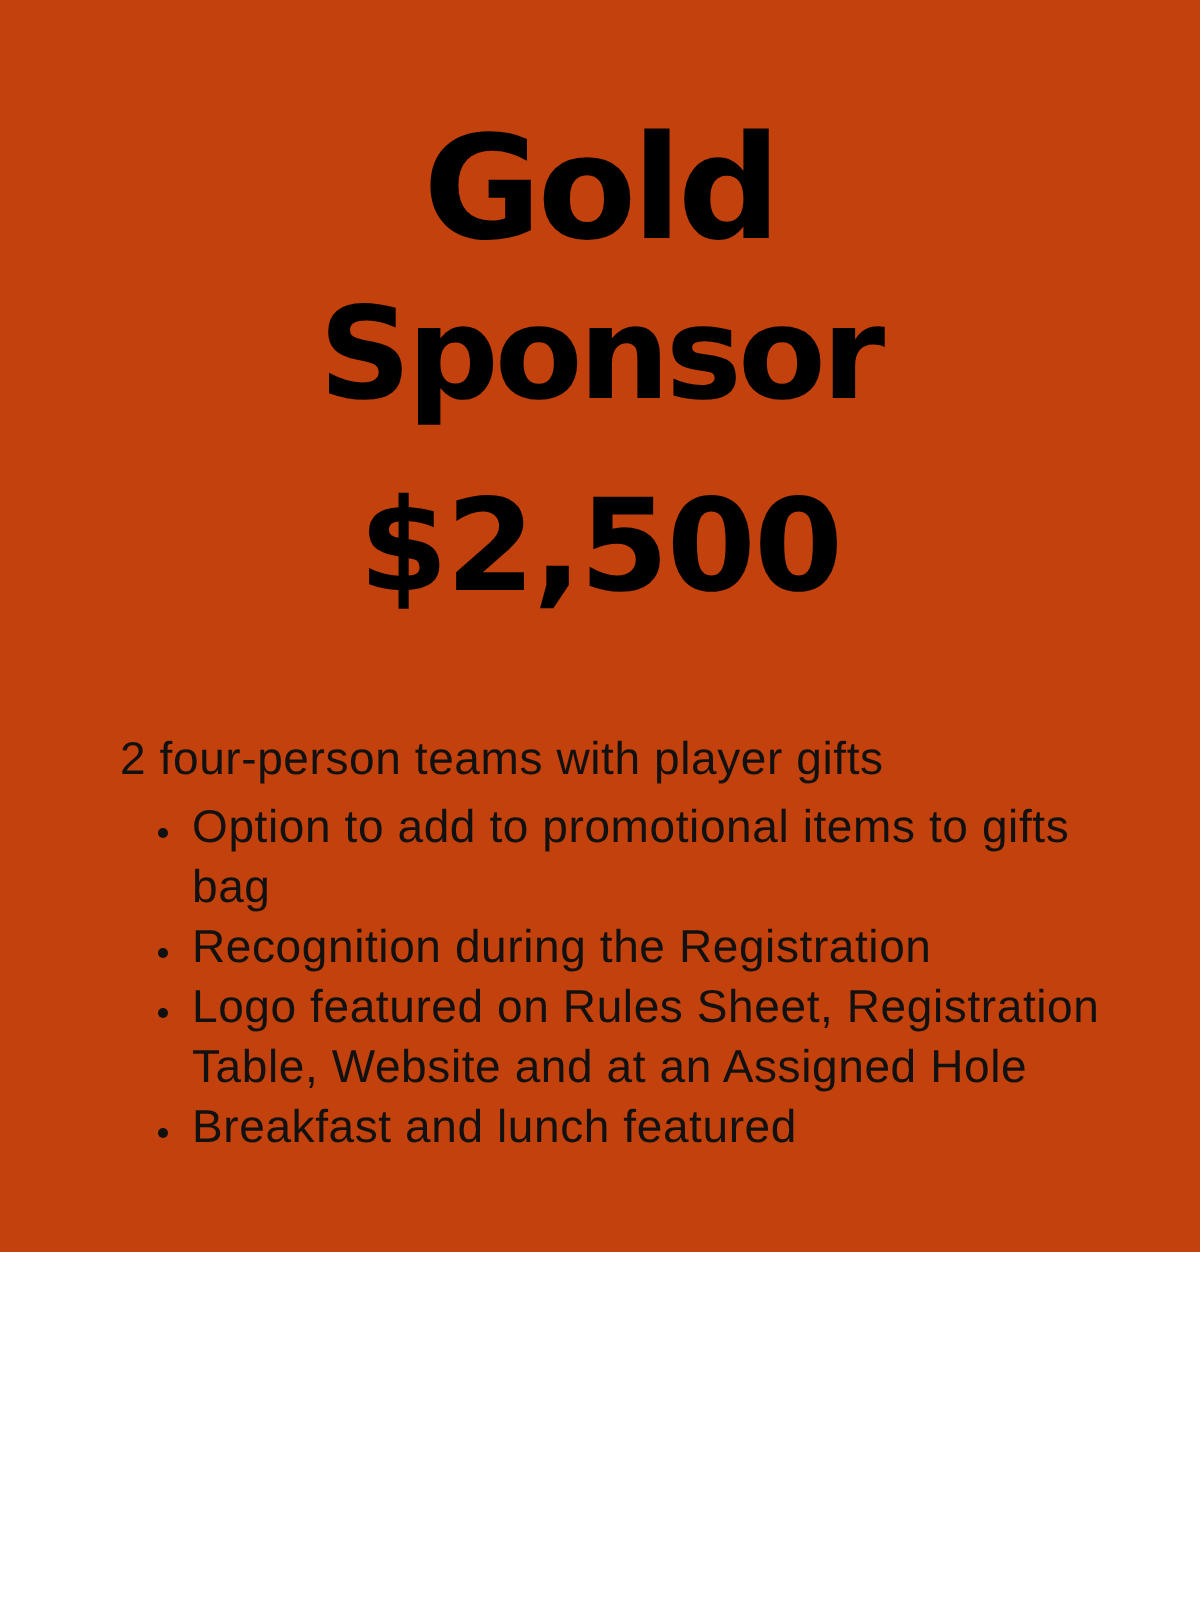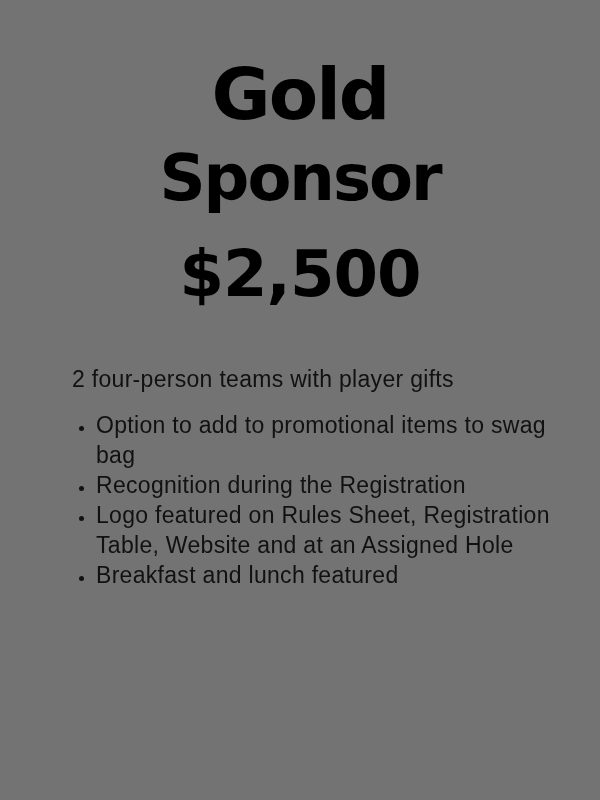--- a/index.html
+++ b/index.html
@@ -3,22 +3,22 @@
 <meta charset="utf-8">
 <style>
   html, body {
     margin: 0;
     padding: 0;
     background: #ffffff;
   }
   .page {
     position: relative;
     width: 600px;
-    height: 800px;
-    background: #737373;
+    height: 626px;
+    background: #c2410c;
     color: #000000;
     overflow: hidden;
     font-family: "Liberation Sans", sans-serif;
   }
   .header {
     padding-top: 58px;
     text-align: center;
   }
   .title-line1 {
     font-family: "DejaVu Sans", "Liberation Sans", sans-serif;
@@ -49,21 +49,21 @@
     margin-top: 58px;
     padding-left: 56px;
     padding-right: 46px;
     font-size: 23px;
     line-height: 30px;
     letter-spacing: 0.3px;
     font-weight: 400;
     color: #111111;
   }
   .intro {
-    margin: 16px;
+    margin: 4px;
   }
   ul.benefits {
     margin: 0;
     padding-left: 40px;
     list-style: disc;
   }
   ul.benefits li {
     margin: 0;
     padding: 0;
   }
@@ -78,20 +78,20 @@
 
   <div class="header">
     <h1 class="title-line1">Gold</h1>
     <h1 class="title-line2">Sponsor</h1>
     <div class="price">$2,500</div>
   </div>
 
   <div class="body-copy">
     <p class="intro">2 four-person teams with player gifts</p>
     <ul class="benefits">
-      <li>Option to add to promotional items to swag bag</li>
+      <li>Option to add to promotional items to gifts bag</li>
       <li>Recognition during the Registration</li>
       <li>Logo featured on Rules Sheet, Registration Table, Website and at an Assigned Hole</li>
       <li>Breakfast and lunch featured</li>
     </ul>
   </div>
 
 </div>
 
 </body></html>

